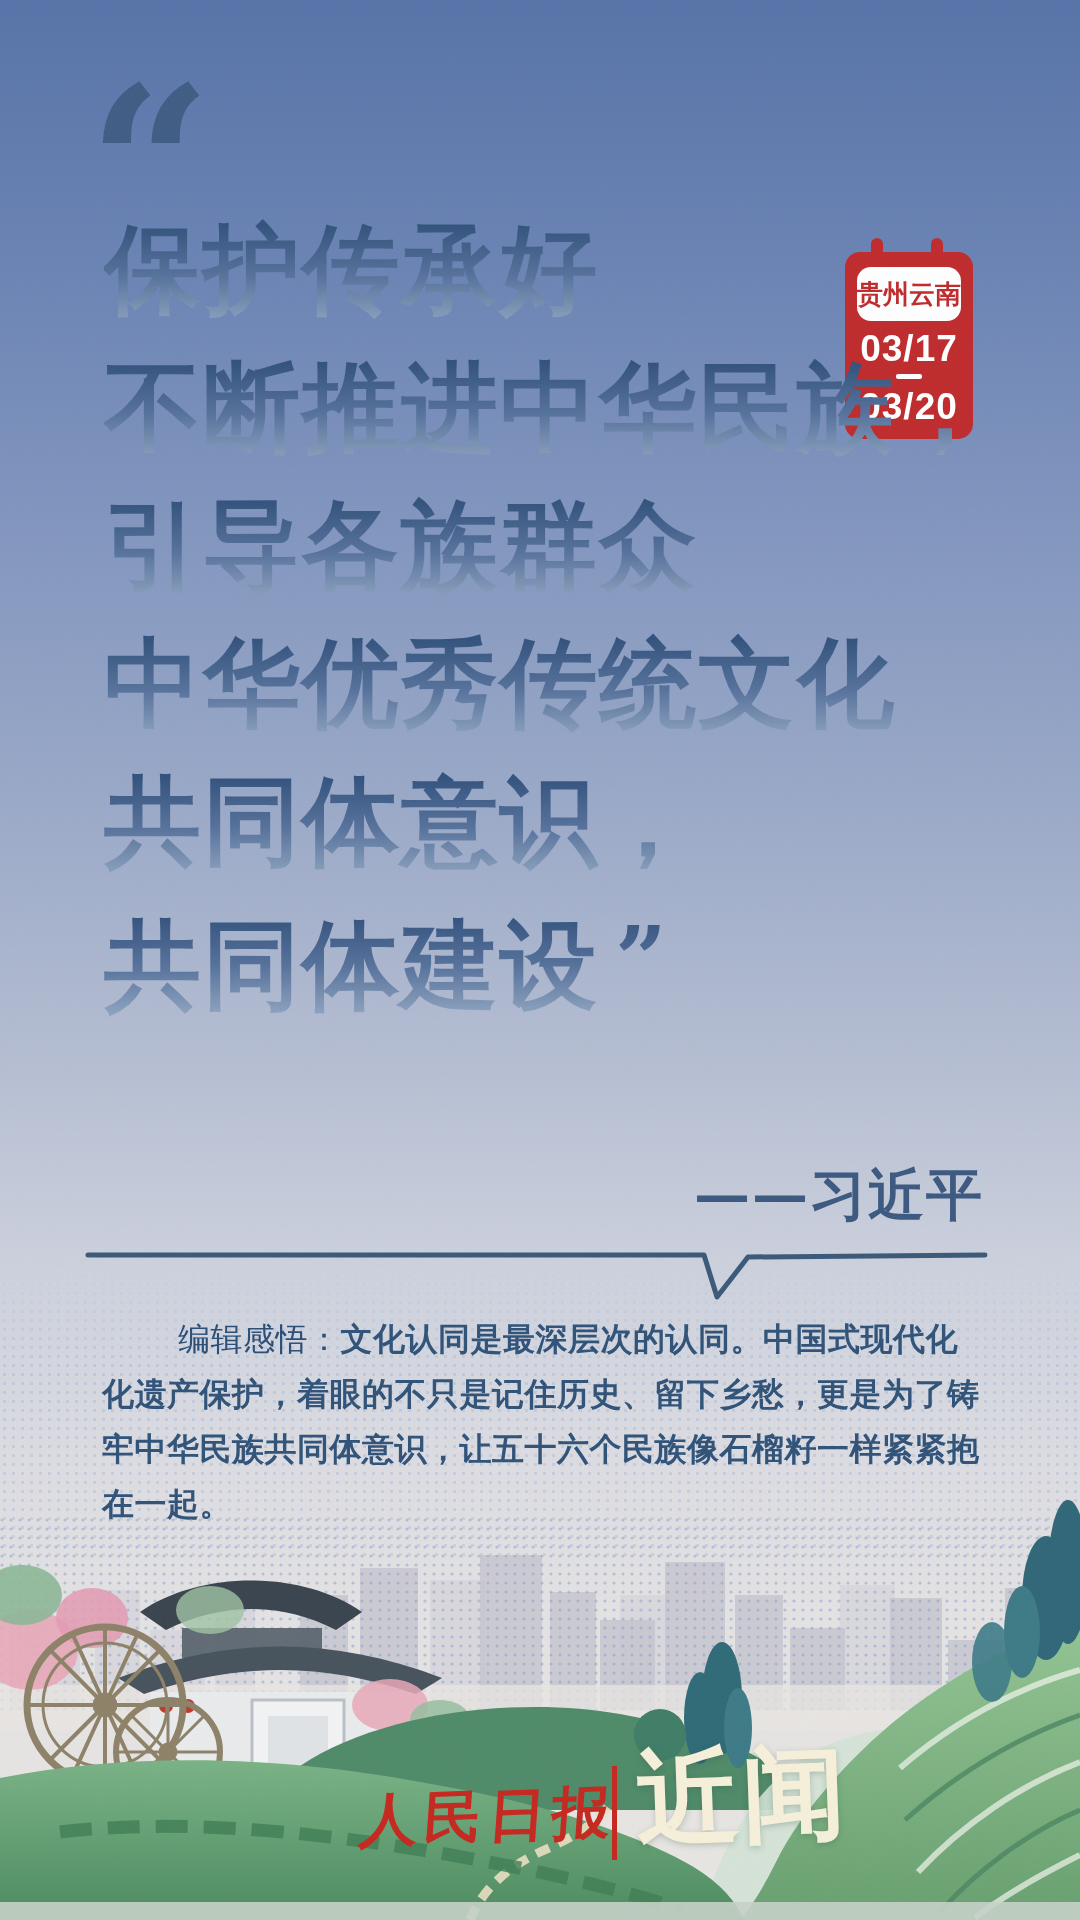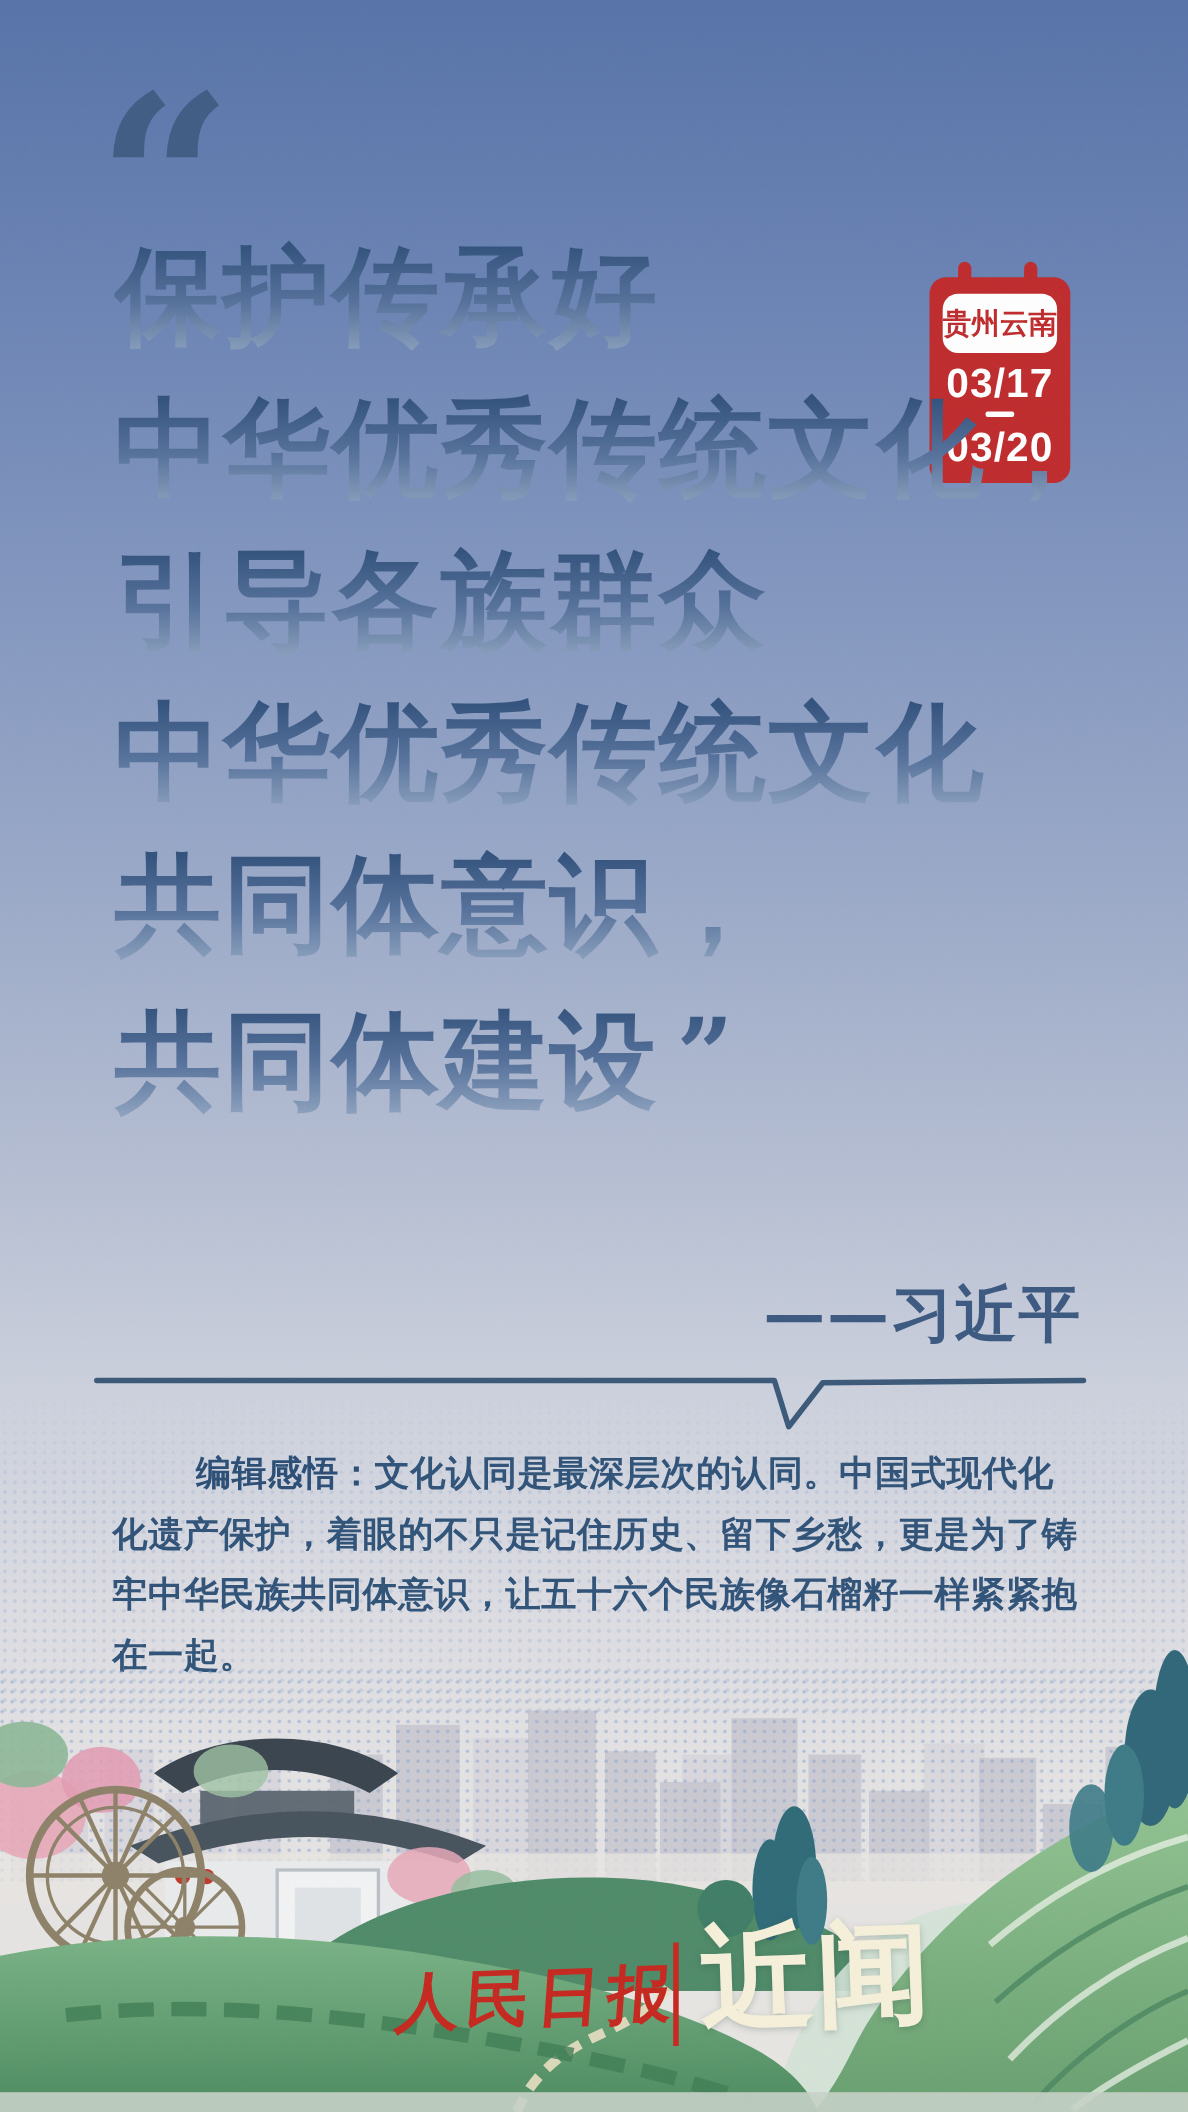--- a/index.html
+++ b/index.html
@@ -51,21 +51,21 @@
     font-weight:700;font-size:37px;line-height:38px;color:#ffffff;letter-spacing:1px;
   }
   .badge .dash{width:26px;height:5px;background:#ffffff;border-radius:2px;margin:6px auto 4px;}
   
   .editorial{
     position:absolute;left:102px;top:1312px;width:900px;
     font-size:32px;line-height:55px;color:#2f5278;font-weight:700;letter-spacing:0.5px;
   }
   .editorial .p-line{white-space:nowrap;}
   .editorial .indent{padding-left:76px;}
-  .editorial .lead{font-weight:700;color:#2a4d75;}
+  .editorial .lead{font-weight:400;color:#2a4d75;}
   
   .dots-band{
     position:absolute;left:0;top:1262px;width:1080px;height:300px;
     background-image:radial-gradient(circle,rgba(113,146,196,0.38) 1.5px,transparent 1.7px);
     background-size:9px 9px;opacity:.55;
     -webkit-mask-image:linear-gradient(180deg,transparent 0%,#000 35%);
     mask-image:linear-gradient(180deg,transparent 0%,#000 35%);
   }
   
   .landscape{position:absolute;left:0;bottom:0;width:1080px;height:420px;}
@@ -97,21 +97,21 @@
         <span>贵州云南</span>
       </div>
       <div class="date">03/17</div>
       <div class="dash"></div>
       <div class="date">03/20</div>
     </div>
   </div>
 
   <div class="quote-lines">
     <div class="q-line">保护传承好</div>
-    <div class="q-line">中华优秀传统文化，</div>
+    <div class="q-line">不断推进中华民族，</div>
     <div class="q-line">引导各族群众</div>
     <div class="q-line">中华优秀传统文化</div>
     <div class="q-line">共同体意识，</div>
     <div class="q-line">
       <span>共同体建设</span><span class="close-q">”</span>
     </div>
   </div>
 
   <div class="attribution">——习近平</div>
 

